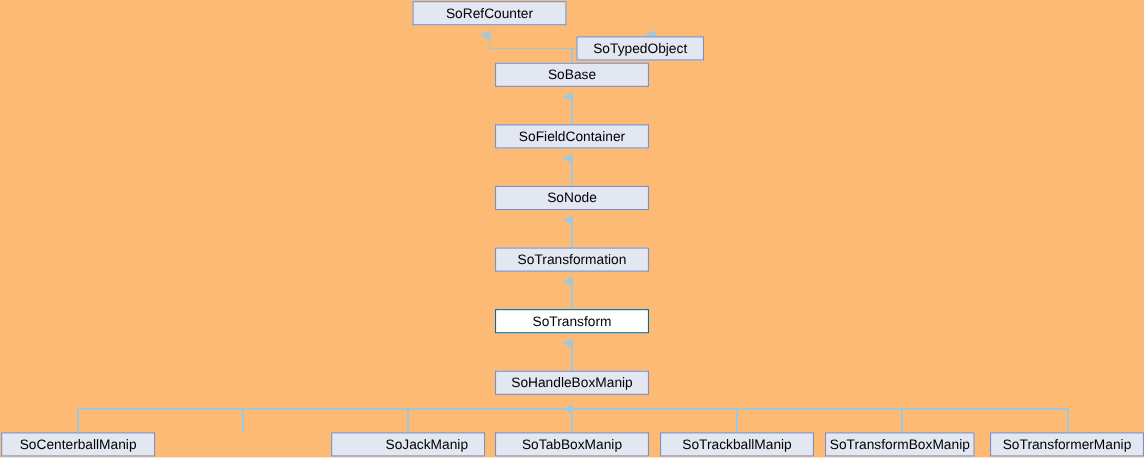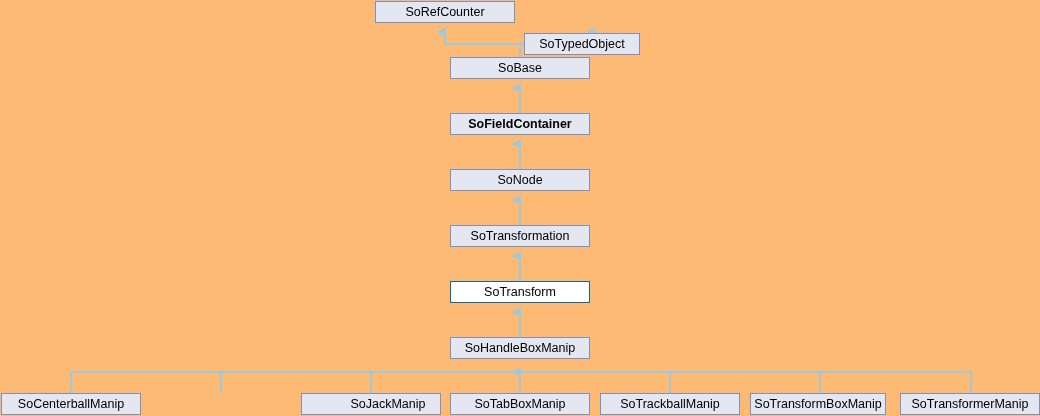--- a/index.html
+++ b/index.html
@@ -83,21 +83,21 @@
   </div>
 
   <div class="node" style="left:524px; top:1px; width:116px;margin-top:32px;">
     <span>SoTypedObject</span>
   </div>
 
   <div class="node" style="left:450px; top:57px; width:140px;">
     <span>SoBase</span>
   </div>
 
-  <div class="node" style="left:450px; top:113px; width:140px;font-weight:bold;">
+  <div class="node" style="left:450px; top:113px; width:140px;">
     <span>SoFieldContainer</span>
   </div>
 
   <div class="node" style="left:450px; top:169px; width:140px;">
     <span>SoNode</span>
   </div>
 
   <div class="node" style="left:450px; top:225px; width:140px;">
     <span>SoTransformation</span>
   </div>

